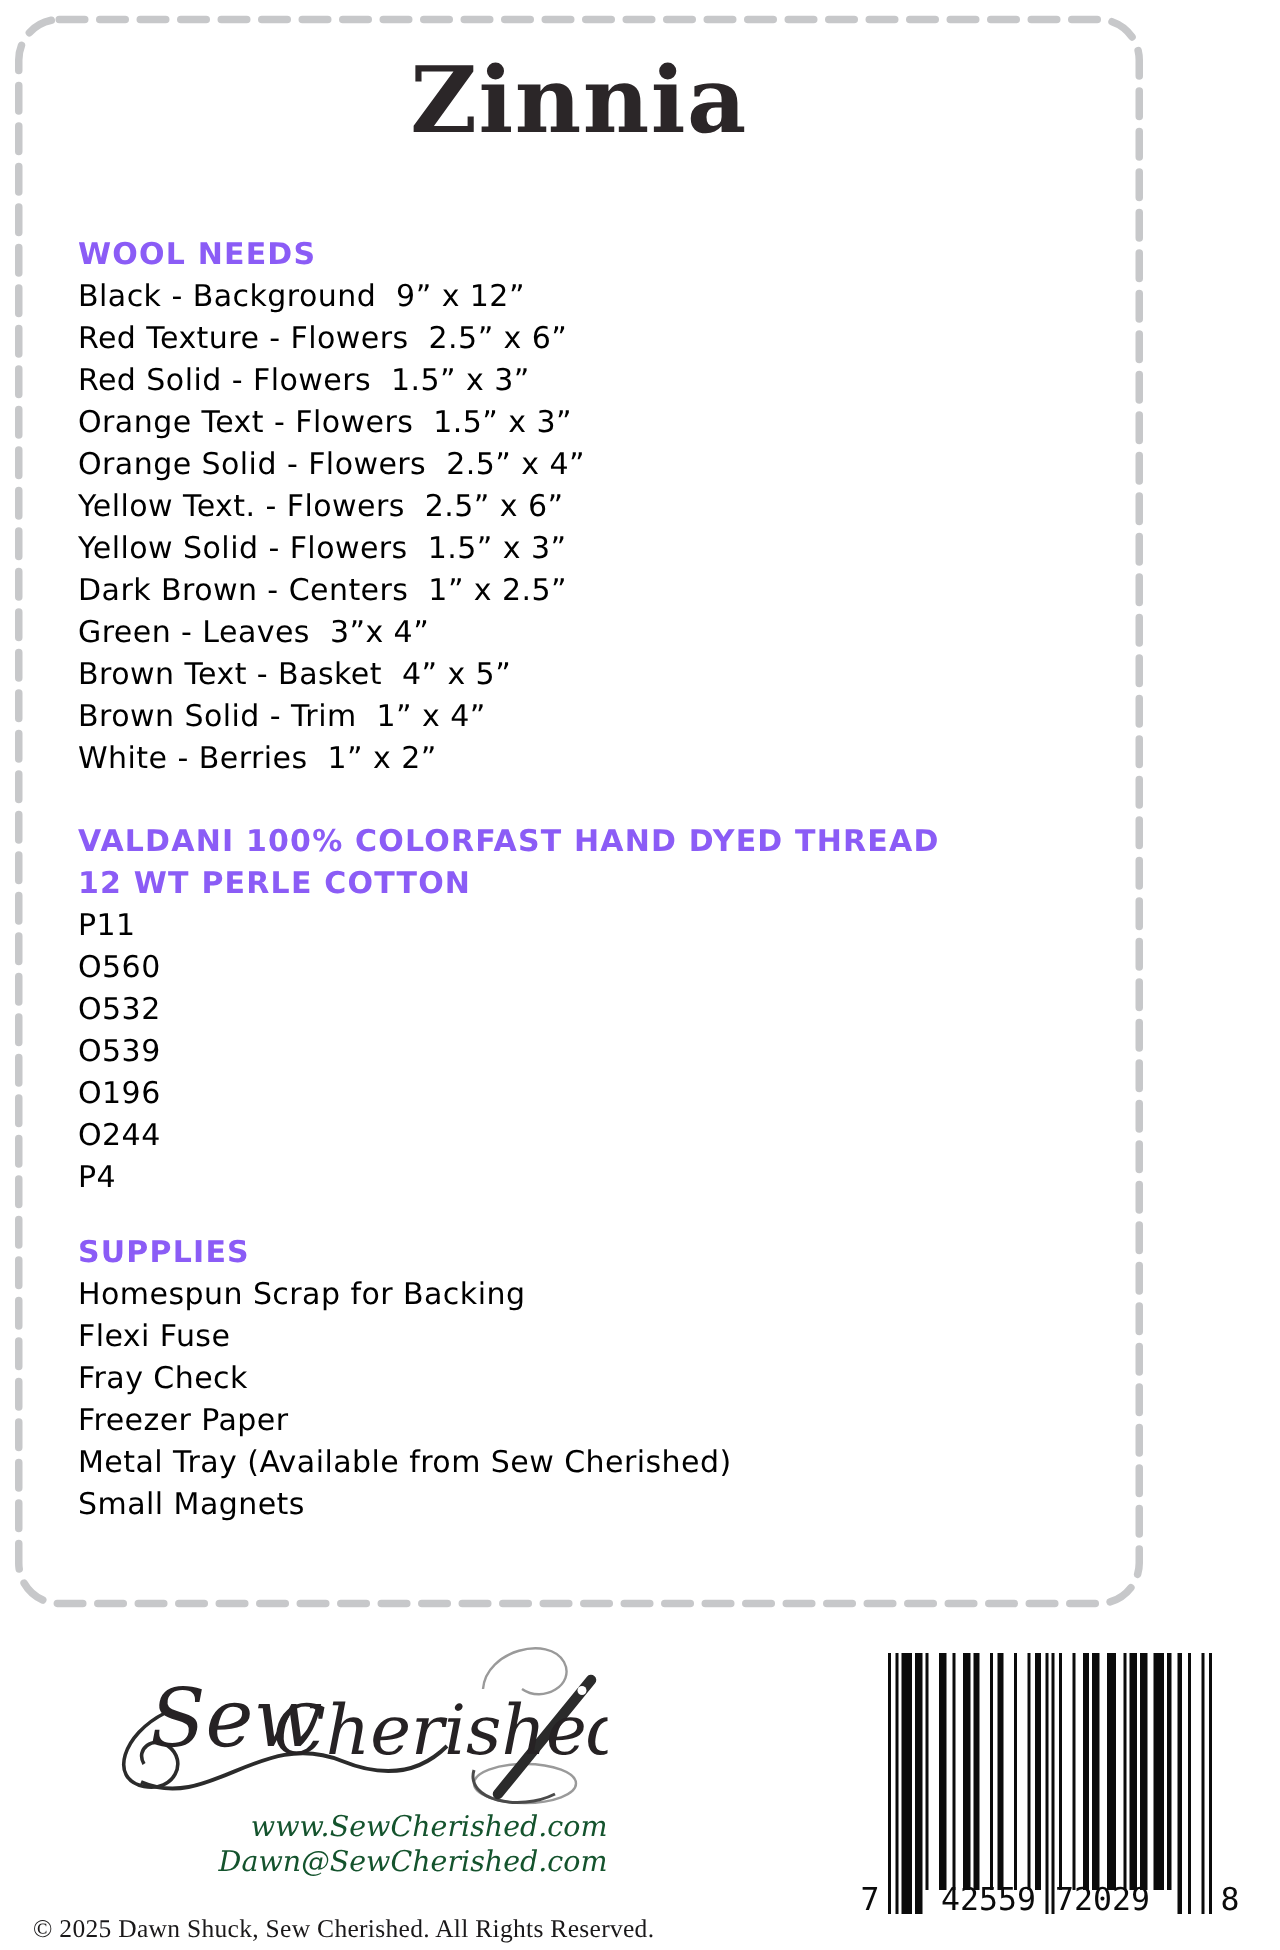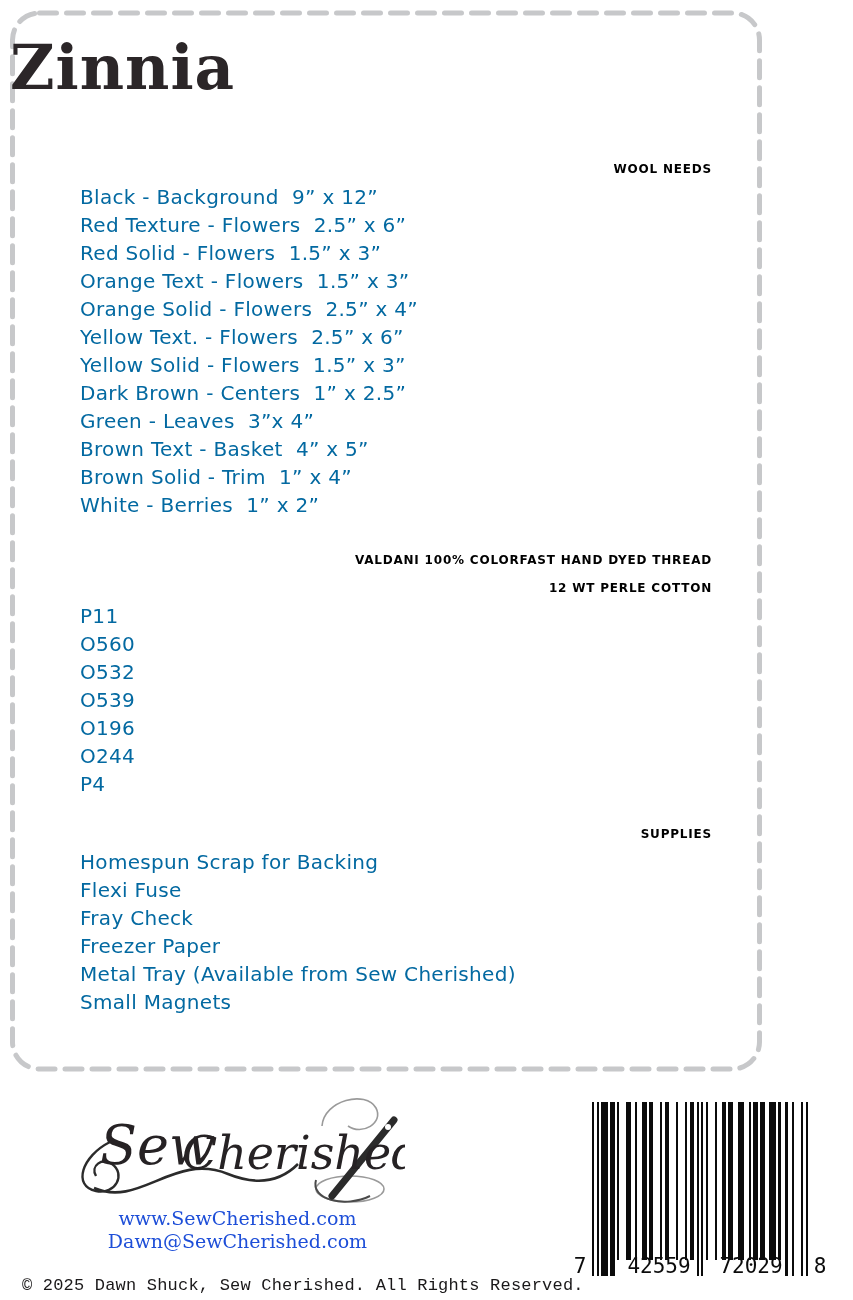--- a/index.html
+++ b/index.html
@@ -7,87 +7,86 @@
     position:relative;
     width:853px;height:1300px;
     background:#ffffff;
     font-family:"DejaVu Sans", sans-serif;
     color:#3f3e40;
     overflow:hidden;
   }
   .border-svg{position:absolute;left:0;top:0;width:853px;height:1300px;pointer-events:none;}
   .title{
     position:absolute;left:10px;top:26px;width:752px;
-    text-align:left;
+    text-align:center;
     font-family:"DejaVu Serif", serif;
     font-weight:700;
     font-size:61px;
     line-height:84px;
     color:#2b2628;
     letter-spacing:1px;
   }
   .finished-size{
     position:absolute;left:10px;top:108px;width:752px;
     text-align:center;
     font-size:21px;
     color:#414042;
     letter-spacing:0.4px;
   }
   .content{
     position:absolute;left:52px;top:155px;width:660px;
   }
   .section-heading{
     font-weight:700;
-    font-size:12px;
+    font-size:20px;
     line-height:28px;
-    color:#000000;
+    color:#8b5cf6;
     letter-spacing:0.8px;
     white-space:pre-wrap;
-    text-align:right;
   }
   .list-item{
     font-size:20px;
     line-height:28px;
-    color:#0369a1;
+    color:#000000;
     letter-spacing:0.3px;
     white-space:pre-wrap;
-    margin-left:28px;
   }
   .gap-wool-thread{height:27px;}
   .gap-thread-supplies{height:22px;}
   .footer-logo{
     position:absolute;left:70px;top:1090px;width:335px;height:120px;
   }
   .footer-logo text{
     font-family:"DejaVu Serif", serif;
     font-style:italic;
     fill:#262224;
   }
   .contact{
     position:absolute;left:70px;top:1207px;width:335px;
-    text-align:center;
+    text-align:right;
     font-family:"DejaVu Serif", serif;
     font-size:19px;
     line-height:23px;
-    color:#1d4ed8;
+    color:#14532d;
+    font-style:italic;
   }
   .barcode{
     position:absolute;left:592px;top:1102px;width:216px;height:178px;
   }
   .barcode .bar{position:absolute;top:0;background:#0b0b0b;}
   .barcode-digit{
     position:absolute;top:152px;
     font-family:"DejaVu Sans Mono", monospace;
     font-size:21px;
     color:#0b0b0b;
     text-align:center;
   }
   .copyright{
     position:absolute;left:22px;top:1276px;
-    font-family:Liberation Mono, monospace;
+    font-family:Liberation Serif, serif;
     font-size:17px;
     color:#1a1819;
     letter-spacing:0.2px;
   }
 </style>
 </head>
 <body>
 
 <div class="page">
 
@@ -159,21 +158,21 @@
   </svg>
 
   <div class="contact">
     <div>www.SewCherished.com</div>
     <div>Dawn@SewCherished.com</div>
   </div>
 
   <div class="barcode" id="barcode">
     <div class="barcode-digit" style="left:-20px;width:16px;">7</div>
     <div class="barcode-digit" style="left:32px;width:70px;">42559</div>
-    <div class="barcode-digit" style="left:124px;width:70px;">72029</div>
+    <div class="barcode-digit" style="left:108px;width:70px;">72029</div>
     <div class="barcode-digit" style="left:220px;width:16px;">8</div>
   <div class="bar" style="left: 0px; width: 2.27368px; height: 174px;"></div>
       <div class="bar" style="left: 4.54737px; width: 2.27368px; height: 174px;"></div>
       <div class="bar" style="left: 9.09474px; width: 6.82105px; height: 174px;"></div>
       <div class="bar" style="left: 18.1895px; width: 4.54737px; height: 174px;"></div>
       <div class="bar" style="left: 25.0105px; width: 2.27368px; height: 158px;"></div>
       <div class="bar" style="left: 34.1053px; width: 4.54737px; height: 158px;"></div>
       <div class="bar" style="left: 43.2px; width: 2.27368px; height: 158px;"></div>
       <div class="bar" style="left: 50.0211px; width: 4.54737px; height: 158px;"></div>
       <div class="bar" style="left: 56.8421px; width: 4.54737px; height: 158px;"></div>

